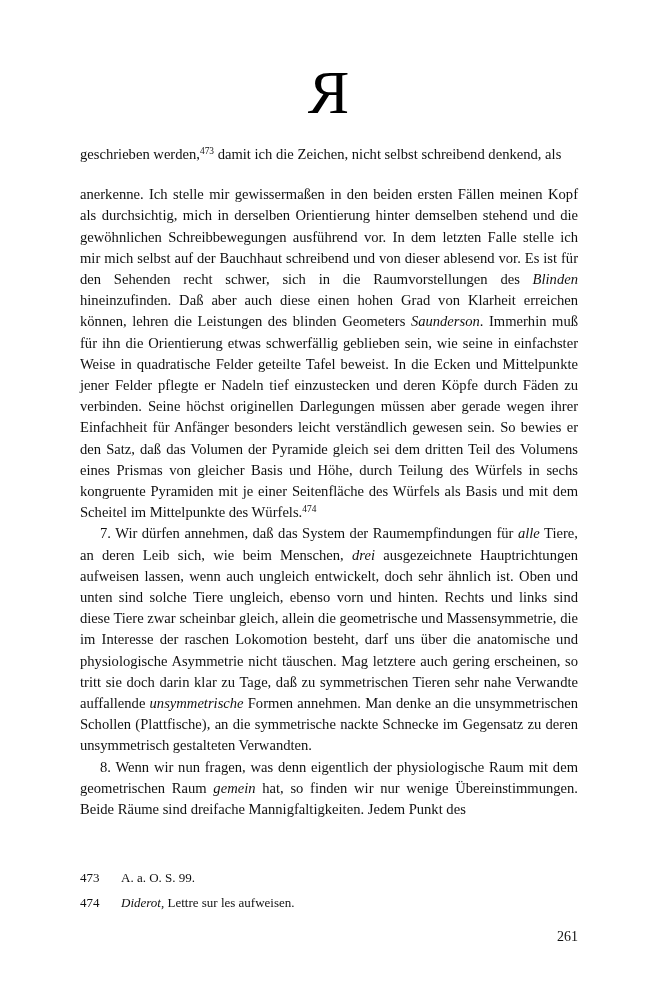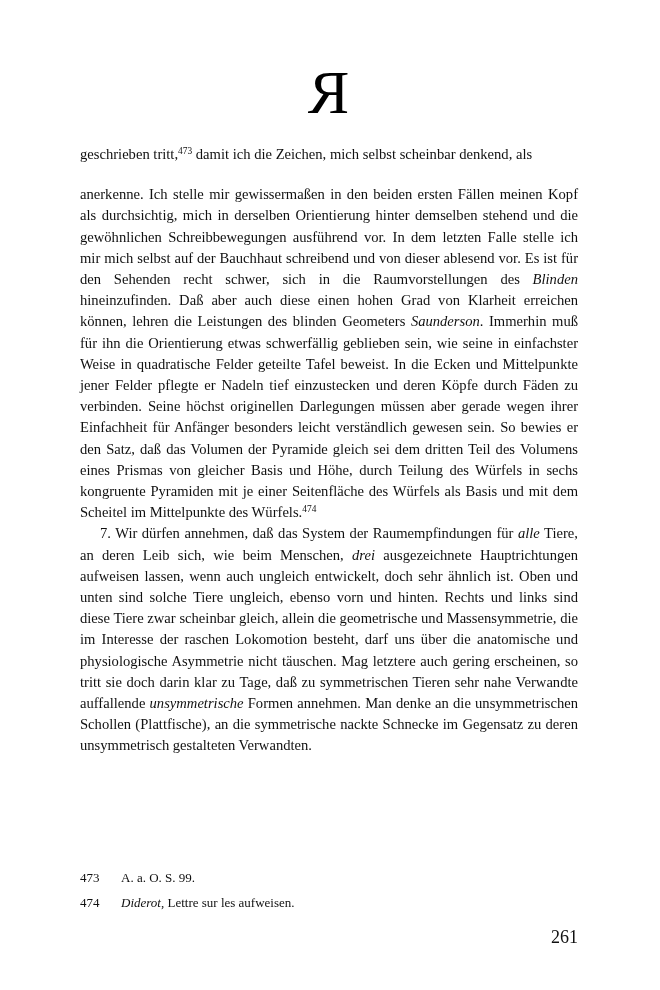--- a/index.html
+++ b/index.html
@@ -111,41 +111,42 @@
     margin-left: 10px;
   }
 
   
   .folio {
     position: absolute;
     left: 80px;
     top: 928px;
     width: 498px;
     text-align: right;
-    font-size: 18px;
+    font-size: 14px;
     line-height: 18px;
   }
 </style>
 </head>
 <body>
 
 <div class="page">
 
   <div class="figure-block">
     <span class="mirror-glyph">R</span>
   </div>
 
   <div class="column">
 
-    <p class="body lead nostretch"><span>geschrieben tritt,</span><sup class="fnref">473</sup><span> damit ich die Zeichen, mich selbst scheinbar denkend, als</span></p>
+    <p class="body lead nostretch"><span>geschrieben werden,</span><sup class="fnref">473</sup><span> damit ich die Zeichen, nicht selbst schreibend denkend, als</span></p>
 
     <p class="body lead gap-before nostretch"><span>anerkenne. Ich stelle mir gewissermaßen in den beiden ersten Fällen meinen Kopf als durchsichtig, mich in derselben Orientierung hinter demselben stehend und die gewöhnlichen Schreibbewegungen ausführend vor. In dem letzten Falle stelle ich mir mich selbst auf der Bauchhaut schreibend und von dieser ablesend vor. Es ist für den Sehenden recht schwer, sich in die Raumvorstellungen des </span><i>Blinden</i><span> hineinzufinden. Daß aber auch diese einen hohen Grad von Klarheit erreichen können, lehren die Leistungen des blinden Geometers </span><i>Saunderson</i><span>. Immerhin muß für ihn die Orientierung etwas schwerfällig geblieben sein, wie seine in einfachster Weise in quadratische Felder geteilte Tafel beweist. In die Ecken und Mittelpunkte jener Felder pflegte er Nadeln tief einzustecken und deren Köpfe durch Fäden zu verbinden. Seine höchst originellen Darlegungen müssen aber gerade wegen ihrer Einfachheit für Anfänger besonders leicht verständlich gewesen sein. So bewies er den Satz, daß das Volumen der Pyramide gleich sei dem dritten Teil des Volumens eines Prismas von gleicher Basis und Höhe, durch Teilung des Würfels in sechs kongruente Pyramiden mit je einer Seitenfläche des Würfels als Basis und mit dem Scheitel im Mittelpunkte des Würfels.</span><sup class="fnref">474</sup></p>
 
     <p class="body indent nostretch"><span>7. Wir dürfen annehmen, daß das System der Raumempfindungen für </span><i>alle</i><span> Tiere, an deren Leib sich, wie beim Menschen, </span><i>drei</i><span> ausgezeichnete Hauptrichtungen aufweisen lassen, wenn auch ungleich entwickelt, doch sehr ähnlich ist. Oben und unten sind solche Tiere ungleich, ebenso vorn und hinten. Rechts und links sind diese Tiere zwar scheinbar gleich, allein die geometrische und Massensymmetrie, die im Interesse der raschen Lokomotion besteht, darf uns über die anatomische und physiologische Asymmetrie nicht täuschen. Mag letztere auch gering erscheinen, so tritt sie doch darin klar zu Tage, daß zu symmetrischen Tieren sehr nahe Verwandte auffallende </span><i>unsymmetrische</i><span> Formen annehmen. Man denke an die unsymmetrischen Schollen (Plattfische), an die symmetrische nackte Schnecke im Gegensatz zu deren unsymmetrisch gestalteten Verwandten.</span></p>
 
+    <p class="body indent nostretch"><span>8. Wenn wir nun fragen, was denn eigentlich der physiologische Raum mit dem geometrischen Raum </span><i>gemein</i><span> hat, so finden wir nur wenige Übereinstimmungen. Beide Räume sind dreifache Mannigfaltigkeiten. Jedem Punkt des</span></p>
 
   </div>
 
   <div class="footnotes">
 
     <div class="footnote">
       <span class="fn-num">473</span>
       <span class="fn-text">A. a. O. S. 99.</span>
     </div>
 

